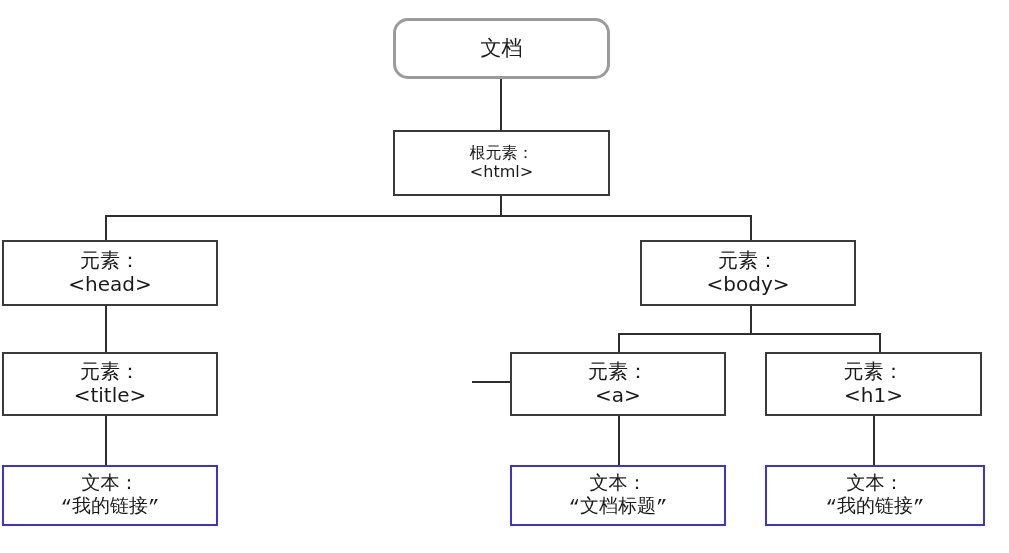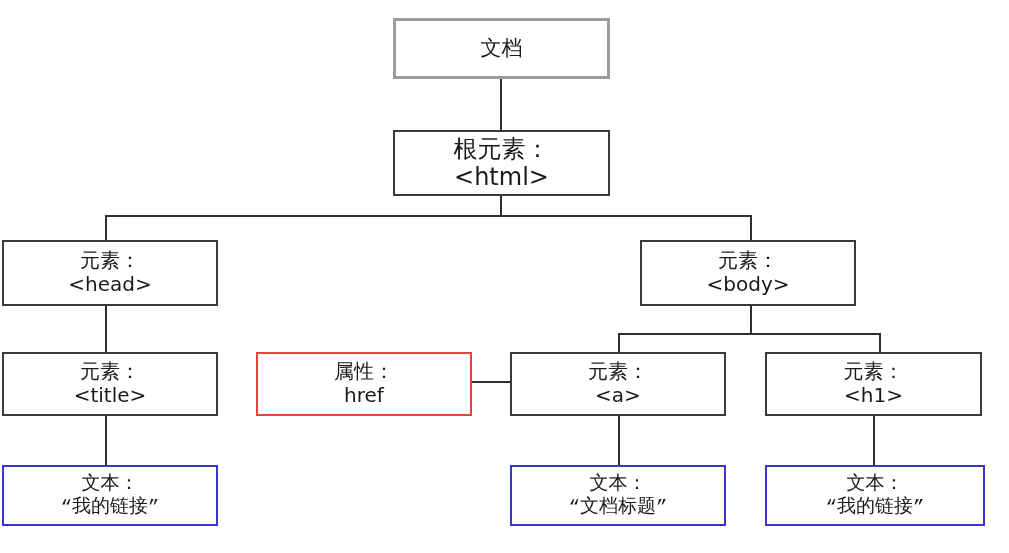--- a/index.html
+++ b/index.html
@@ -69,48 +69,44 @@
 
   <div class="edge v" style="left:750px; top:306px; height:28px;"></div>
   <div class="edge h" style="left:618px; top:333px; width:263px;"></div>
   <div class="edge v" style="left:618px; top:333px; height:20px;"></div>
   <div class="edge v" style="left:879px; top:333px; height:20px;"></div>
 
   <div class="edge v" style="left:618px; top:415px; height:51px;"></div>
 
   <div class="edge v" style="left:873px; top:415px; height:51px;"></div>
 
-  <div class="node b-gray" style="left:393px; top:18px; width:217px; height:61px; font-size:21px;">
+  <div class="node b-gray" style="left:393px; top:18px; width:217px; height:61px; font-size:21px;border-radius:15px;">
     <span class="l1">文档</span>
   </div>
 
-  <div class="node b-black" style="left:393px; top:130px; width:217px; height:66px; font-size:24px;">
+  <div class="node b-black" style="left:393px; top:130px; width:217px; height:66px; font-size:16px;">
     <span class="l1">根元素：</span>
     <span class="l2">&lt;html&gt;</span>
   </div>
 
   <div class="node b-black" style="left:2px; top:240px; width:216px; height:66px; font-size:20px;">
     <span class="l1">元素：</span>
     <span class="l2">&lt;head&gt;</span>
   </div>
 
   <div class="node b-black" style="left:640px; top:240px; width:216px; height:66px; font-size:20px;">
     <span class="l1">元素：</span>
     <span class="l2">&lt;body&gt;</span>
   </div>
 
   <div class="node b-black" style="left:2px; top:352px; width:216px; height:64px; font-size:20px;">
     <span class="l1">元素：</span>
     <span class="l2">&lt;title&gt;</span>
   </div>
 
-  <div class="node b-red" style="left:256px; top:352px; width:216px; height:64px; font-size:20px;">
-    <span class="l1">属性：</span>
-    <span class="l2">href</span>
-  </div>
 
   <div class="node b-black" style="left:510px; top:352px; width:216px; height:64px; font-size:20px;">
     <span class="l1">元素：</span>
     <span class="l2">&lt;a&gt;</span>
   </div>
 
   <div class="node b-black" style="left:765px; top:352px; width:217px; height:64px; font-size:20px;">
     <span class="l1">元素：</span>
     <span class="l2">&lt;h1&gt;</span>
   </div>

